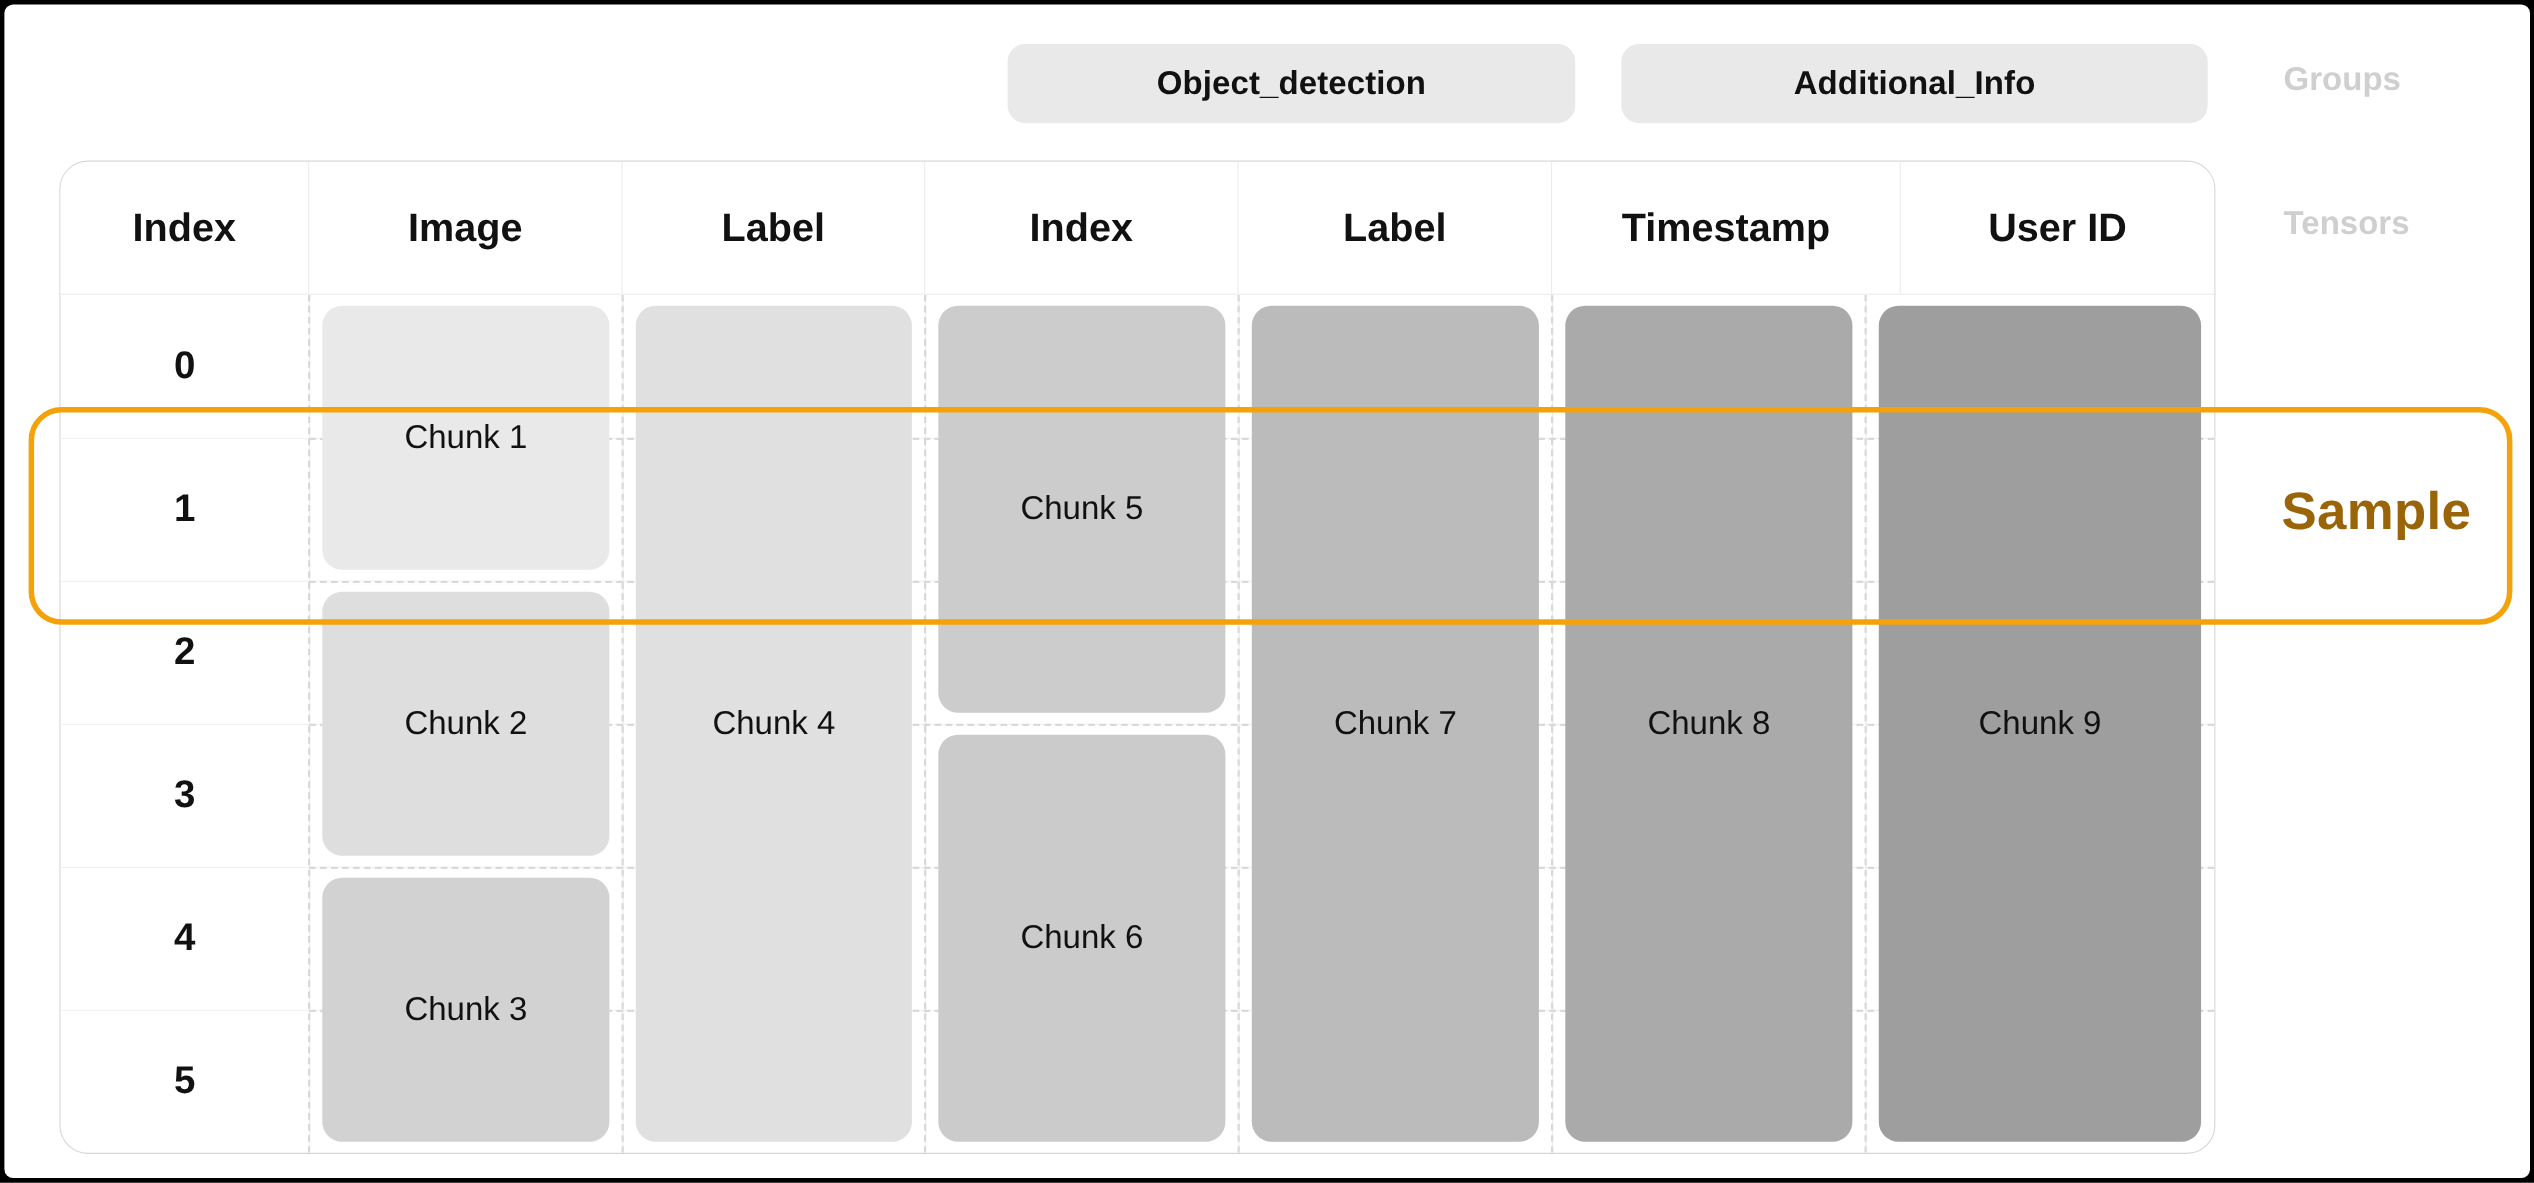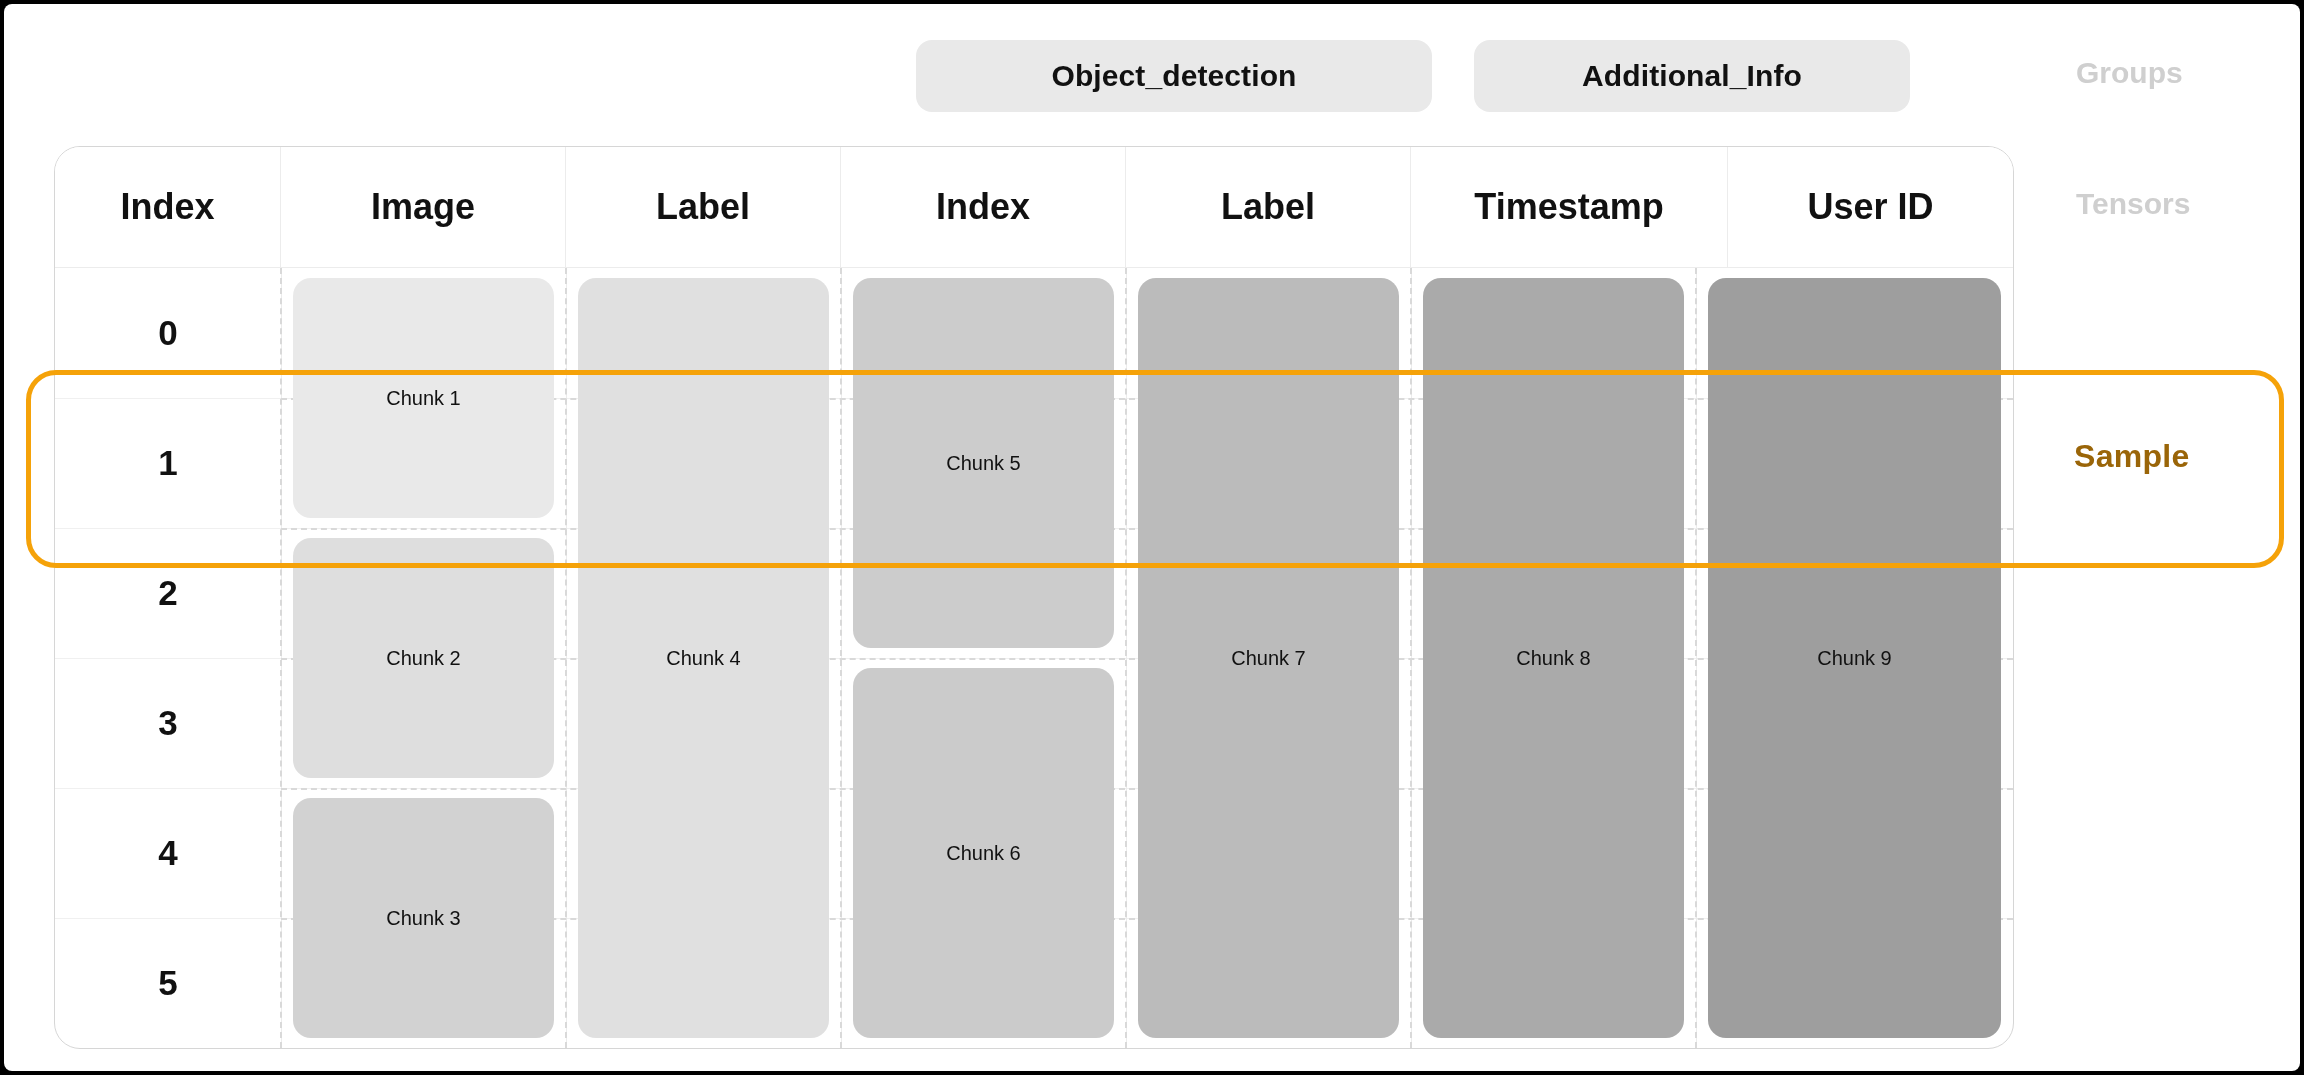--- a/index.html
+++ b/index.html
@@ -34,21 +34,21 @@
     border-radius: 16px;
     display: flex;
     align-items: center;
     justify-content: center;
     font-size: 30px;
     font-weight: 700;
     color: #111111;
     letter-spacing: .1px;
   }
   #chip-object-detection { left: 912px; width: 516px; }
-  #chip-additional-info  { left: 1470px; width: 436px; }
+  #chip-additional-info  { left: 1470px; width: 533px; }
 
   .side-legend {
     position: absolute;
     font-size: 30px;
     font-weight: 700;
     color: #cfcfcf;
     left: 2072px;
     text-align: left;
     white-space: nowrap;
   }
@@ -137,41 +137,41 @@
     z-index: 7;
   }
 
   
   .chunk {
     position: absolute;
     border-radius: 18px;
     display: flex;
     align-items: center;
     justify-content: center;
-    font-size: 20px;
+    font-size: 30px;
     font-weight: 400;
     color: #111111;
     z-index: 6;
   }
 
   
   #sample-highlight {
     position: absolute;
     left: 22px; top: 366px;
     width: 2258px; height: 198px;
     border: 5px solid #f5a209;
     border-radius: 30px;
     z-index: 20;
     pointer-events: none;
     background: transparent;
   }
   #sample-label {
     position: absolute;
     left: 2070px; top: 434px;
-    font-size: 32px;
+    font-size: 48px;
     font-weight: 700;
     color: #9a6508;
     letter-spacing: .3px;
     z-index: 21;
     white-space: nowrap;
   }
 </style>
 </head>
 <body>
 

